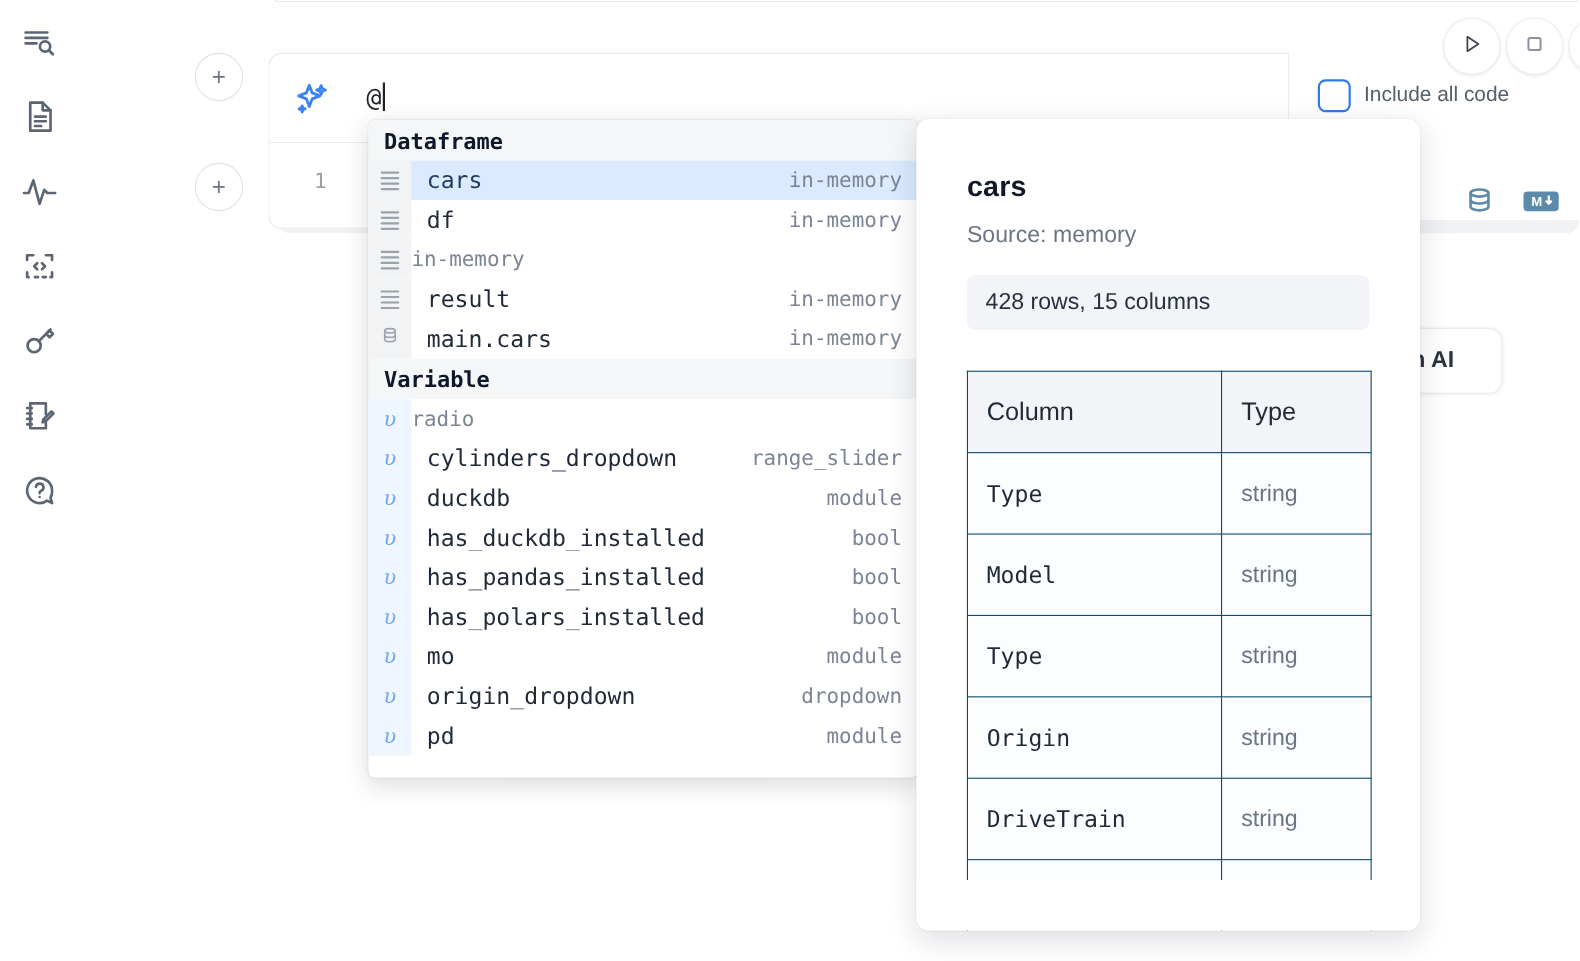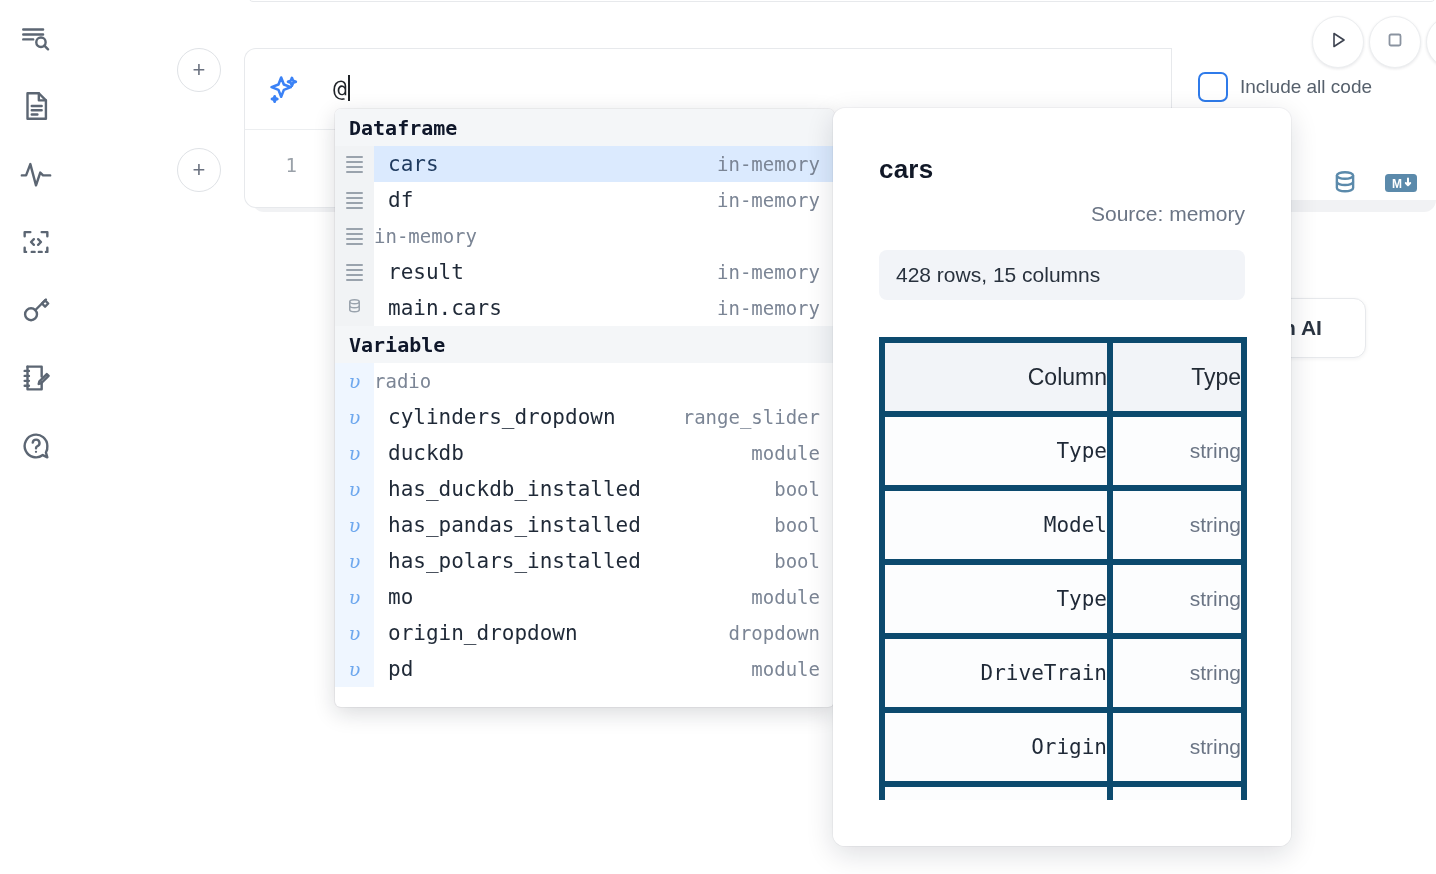--- a/index.html
+++ b/index.html
@@ -151,29 +151,29 @@
   }
 
   
   .pv {
     position: absolute; left: 833px; top: 108px; width: 458px; height: 738px;
     background: #fff; border-radius: 12px;
     box-shadow: 0 8px 28px rgba(17,24,39,.14), 0 0 0 1px rgba(17,24,39,.04);
     overflow: hidden; padding: 46px 46px 0 46px;
   }
   .pv-title { font-size: 26px; font-weight: 700; color: #111827; letter-spacing:.2px; }
-  .pv-source { margin-top: 17px; font-size: 21px; color: #6b7585; text-align: right; }
+  .pv-source { margin-top: 17px; font-size: 21px; color: #6b7585; }
   .pv-stats {
     margin-top: 24px; height: 50px; background: #f2f4f8; border-radius: 8px;
     display: flex; align-items: center; padding-left: 17px;
     font-size: 21px; color: #28313d;
   }
   .pv-table { margin-top: 37px; width: 368px; border-collapse: collapse; }
   .pv-table th, .pv-table td {
-    border: 6px solid #0c4a6e; text-align: right; height: 74px; padding-left: 17px; vertical-align: middle;
+    border: 1px solid #0c4a6e; text-align: left; height: 74px; padding-left: 17px; vertical-align: middle;
   }
   .pv-table th { background: #f2f4f8; font-size: 23px; font-weight: 400; color: #222a35; }
   .pv-table td.col {
     font-family: "DejaVu Sans Mono", "Liberation Mono", monospace;
     font-size: 21px; color: #1f2937; background:#fcfdfe;
   }
   .pv-table td.typ { font-size: 21px; color: #6b7585; background:#fcfdfe; }
   .pv-table th:nth-child(1), .pv-table td:nth-child(1) { width: 232px; }
   .pv-table th:nth-child(2), .pv-table td:nth-child(2) { width: 136px; }
   .pv-fade {
@@ -460,25 +460,25 @@
           </tr>
           <tr>
             <td class="col">Model</td>
             <td class="typ">string</td>
           </tr>
           <tr>
             <td class="col">Type</td>
             <td class="typ">string</td>
           </tr>
           <tr>
+            <td class="col">Origin</td>
+            <td class="typ">string</td>
+          </tr>
+          <tr>
             <td class="col">DriveTrain</td>
-            <td class="typ">string</td>
-          </tr>
-          <tr>
-            <td class="col">Origin</td>
             <td class="typ">string</td>
           </tr>
           <tr>
             <td class="col">MSRP</td>
             <td class="typ">number</td>
           </tr>
         </tbody>
     </table>
     <div class="pv-fade"></div>
   </div>

